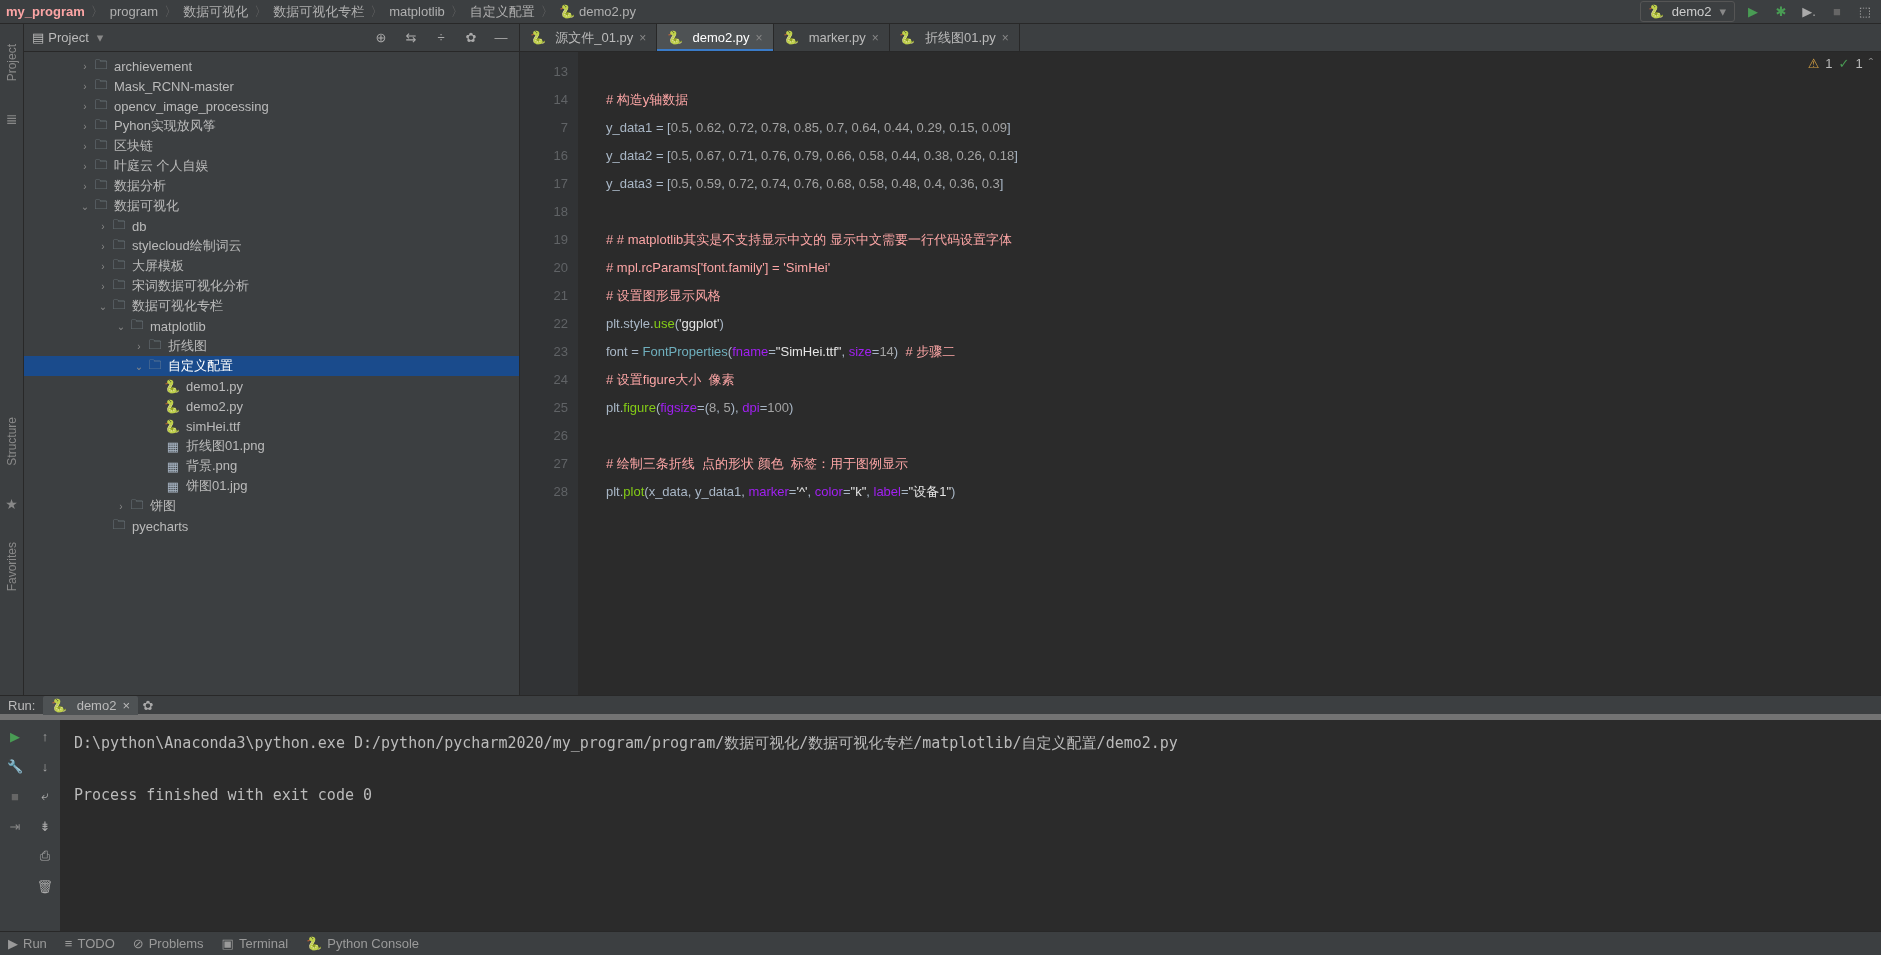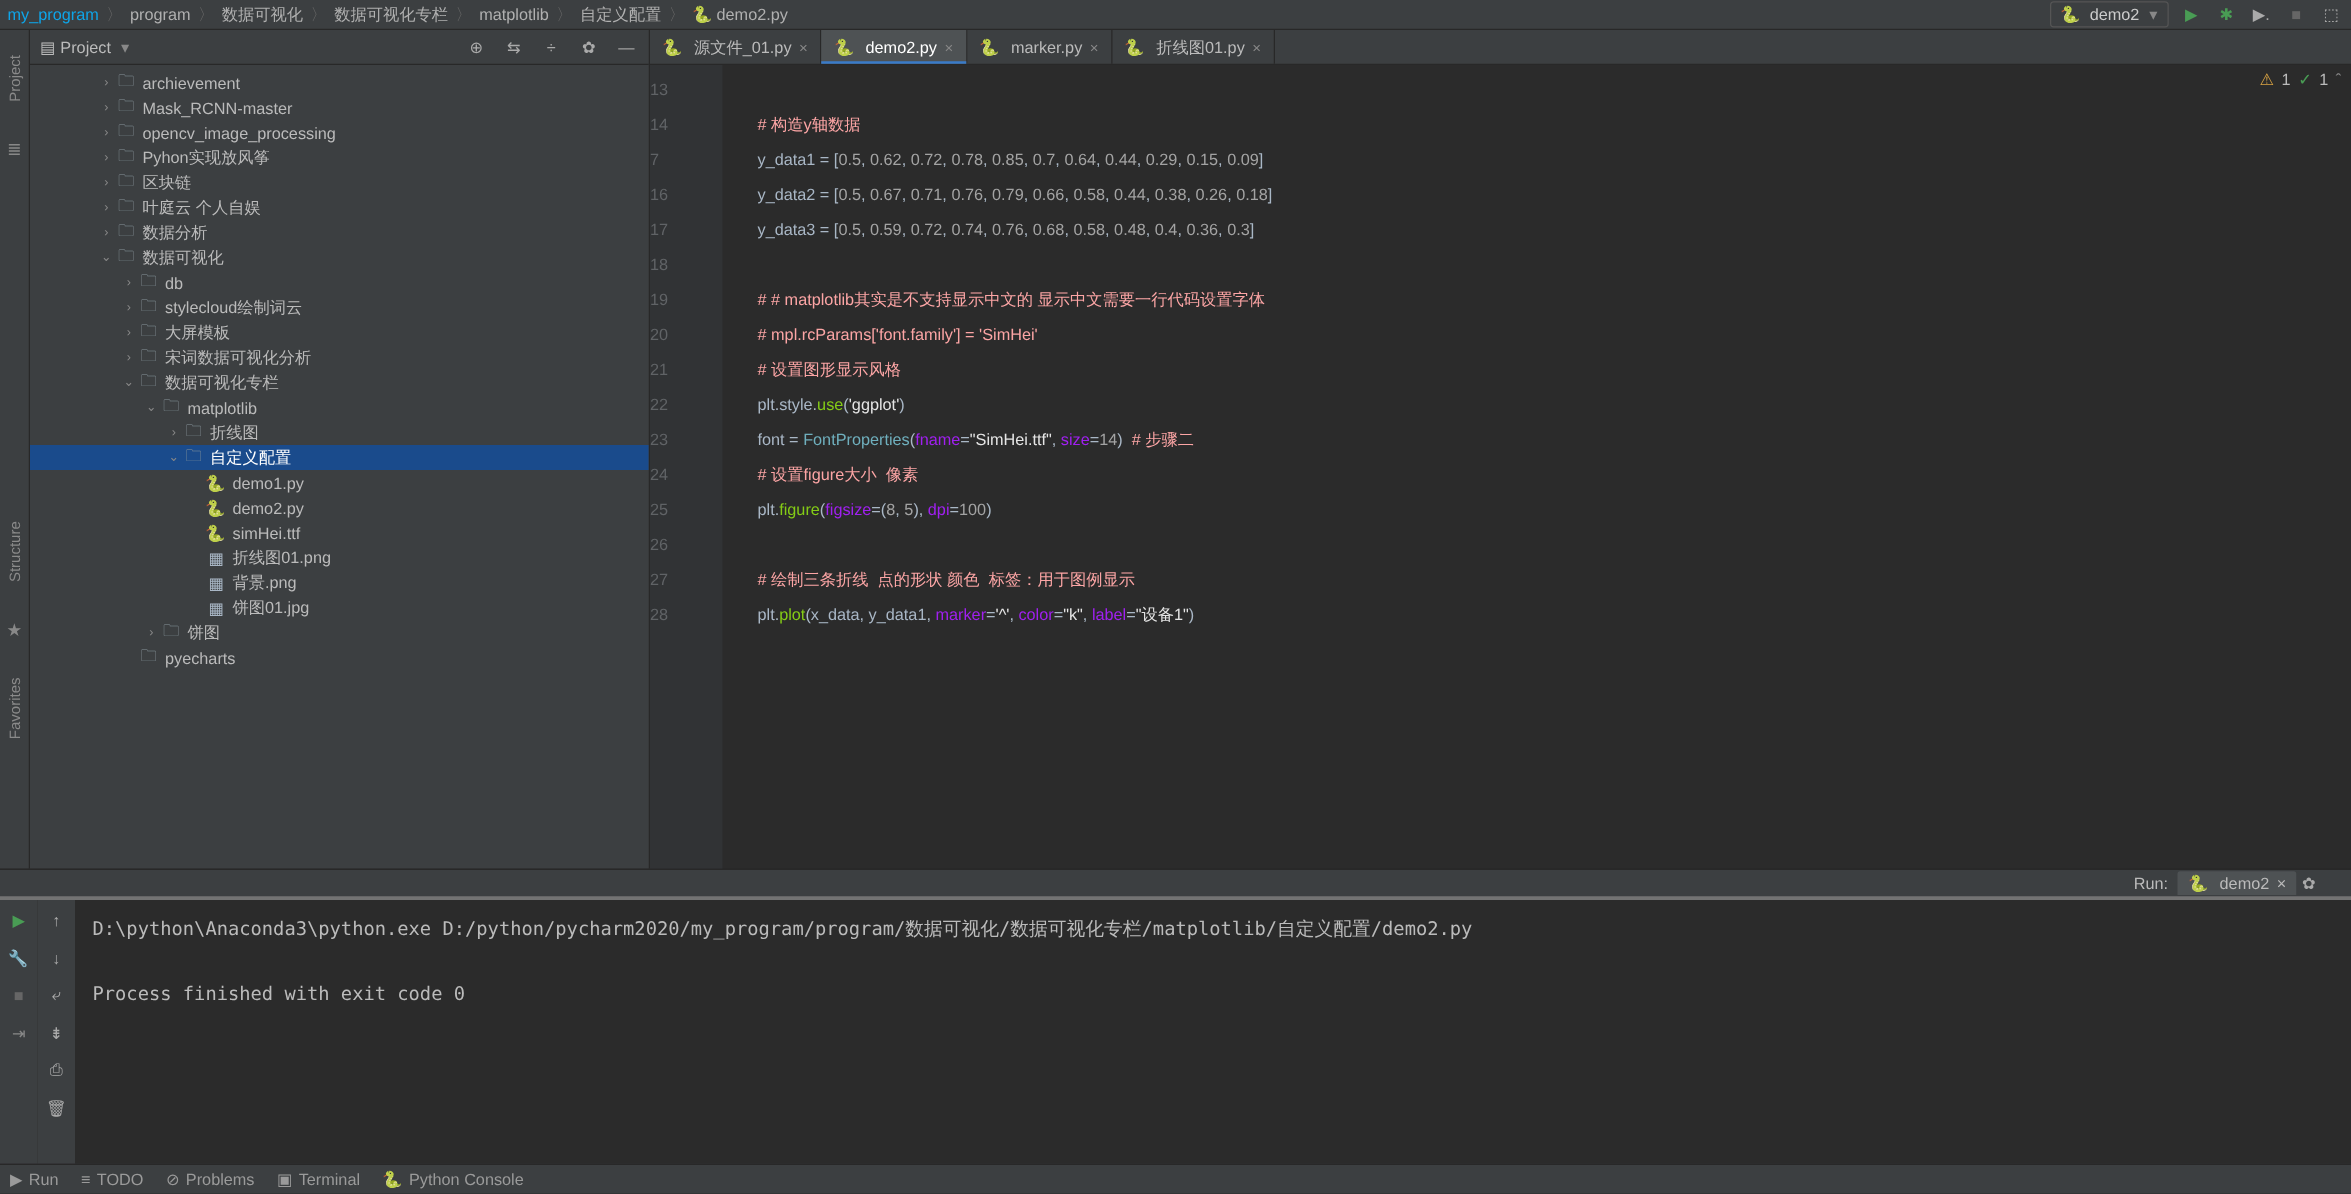--- a/index.html
+++ b/index.html
@@ -1,21 +1,21 @@
 <!DOCTYPE html>
 <html><head>
 <meta charset="utf-8">
 <style>
 *{box-sizing:border-box;margin:0;padding:0;font-family:"Segoe UI",Arial,sans-serif;font-size:13px;user-select:none}
 body{background:#2b2b2b;color:#bbb;width:1881px;height:955px;overflow:hidden;display:flex;flex-direction:column}
 .top-bar{height:24px;background:#3c3f41;border-bottom:1px solid #282828;display:flex;align-items:center;padding:0 6px;justify-content:space-between}
 .breadcrumb{display:flex;align-items:center;gap:6px;color:#b0b0b0}
 .breadcrumb .crumb{cursor:pointer}
 .breadcrumb .sep{color:#666}
-.breadcrumb .bold{font-weight:normal;color:#0ea5e9}
+.breadcrumb .bold{font-weight:bold;color:#fca5a5}
 .py-icon{color:#7aa3c9;margin-right:3px}
 .top-right{display:flex;align-items:center;gap:8px}
 .run-config{background:#3c3f41;border:1px solid #555;padding:2px 8px;border-radius:3px;color:#ccc;display:flex;align-items:center;gap:4px}
 .icon-btn{width:20px;height:20px;display:flex;align-items:center;justify-content:center;cursor:pointer;color:#aaa}
 .play-green{color:#499c54}
 .bug-green{color:#499c54}
 .main-area{flex:1;display:flex;min-height:0}
 .left-rail{width:24px;background:#3c3f41;border-right:1px solid #282828;display:flex;flex-direction:column;align-items:center;padding-top:20px;gap:30px}
 .rail-label{writing-mode:vertical-rl;transform:rotate(180deg);color:#8a8a8a;font-size:12px;cursor:pointer}
 .rail-icon{color:#888;font-size:14px}
@@ -30,36 +30,36 @@
 .tree-icon{width:18px;display:inline-block;text-align:center;margin-right:4px}
 .folder-icon{color:#87939a}
 .file-icon{color:#a9b7c6}
 .editor-area{flex:1;display:flex;flex-direction:column;background:#2b2b2b}
 .tabs{height:28px;background:#3c3f41;display:flex;align-items:stretch;border-bottom:1px solid #282828}
 .tab{display:flex;align-items:center;padding:0 10px;gap:6px;color:#bbb;border-right:1px solid #282828;cursor:pointer;position:relative}
 .tab.active{background:#4e5254;color:#fff}
 .tab.active::after{content:"";position:absolute;bottom:0;left:0;right:0;height:2px;background:#3a7bc8}
 .tab .close{color:#888;font-size:12px}
 .code-wrap{flex:1;display:flex;overflow:hidden;position:relative}
-.gutter{width:58px;background:#313335;color:#606366;padding:6px 10px 6px 0;font-family:Consolas,monospace;font-size:15px;line-height:28px}
+.gutter{width:58px;background:#313335;color:#606366;text-align:right;padding:6px 10px 6px 0;font-family:Consolas,monospace;font-size:15px;line-height:28px}
 .gutter div{height:28px}
 .code{flex:1;padding:6px 0 6px 28px;font-family:Consolas,"Microsoft YaHei",monospace;font-size:15px;line-height:28px;color:#a9b7c6;white-space:pre}
 .code .line{height:28px}
 .c-comment{color:#fca5a5}
 .c-op{color:#a9b7c6}
 .c-num{color:#a3a3a3}
 .c-call{color:#84cc16}
 .c-str{color:#e5e5e5}
 .c-param{color:#a020f0}
 .c-class{color:#6fafbd}
 .code-status{position:absolute;top:4px;right:8px;display:flex;gap:6px;align-items:center;font-size:12px}
 .badge-warn{color:#d9a343}
 .badge-ok{color:#499c54}
 .run-panel{height:236px;background:#2b2b2b;border-top:1px solid #282828;display:flex;flex-direction:column}
-.run-header{height:24px;background:#3c3f41;display:flex;align-items:center;padding:0 24px;justify-content:flex-end;border-bottom:3px solid #737373}
+.run-header{height:24px;background:#3c3f41;display:flex;align-items:center;padding:0 8px;justify-content:flex-start;border-bottom:6px solid #737373}
 .run-tab{display:flex;align-items:center;gap:6px;padding:2px 8px;background:#4e5254;border-radius:2px 2px 0 0}
 .run-body{flex:1;display:flex}
 .run-tools-left{width:30px;background:#3c3f41;display:flex;flex-direction:column;align-items:center;padding:6px 0;gap:10px}
 .run-tools-right{width:30px;background:#3c3f41;display:flex;flex-direction:column;align-items:center;padding:6px 0;gap:10px}
 .run-output{flex:1;padding:10px 14px;font-family:Consolas,"Microsoft YaHei",monospace;font-size:15px;color:#bbb;line-height:26px;white-space:pre-wrap}
 .bottom-bar{height:24px;background:#3c3f41;border-top:1px solid #282828;display:flex;align-items:center;padding:0 8px;gap:18px}
 .bottom-item{display:flex;align-items:center;gap:5px;color:#9a9a9a;cursor:pointer;font-size:12px}
 .caret-down::before{content:"▾";color:#888;margin-left:4px}
 </style>
 </head>

